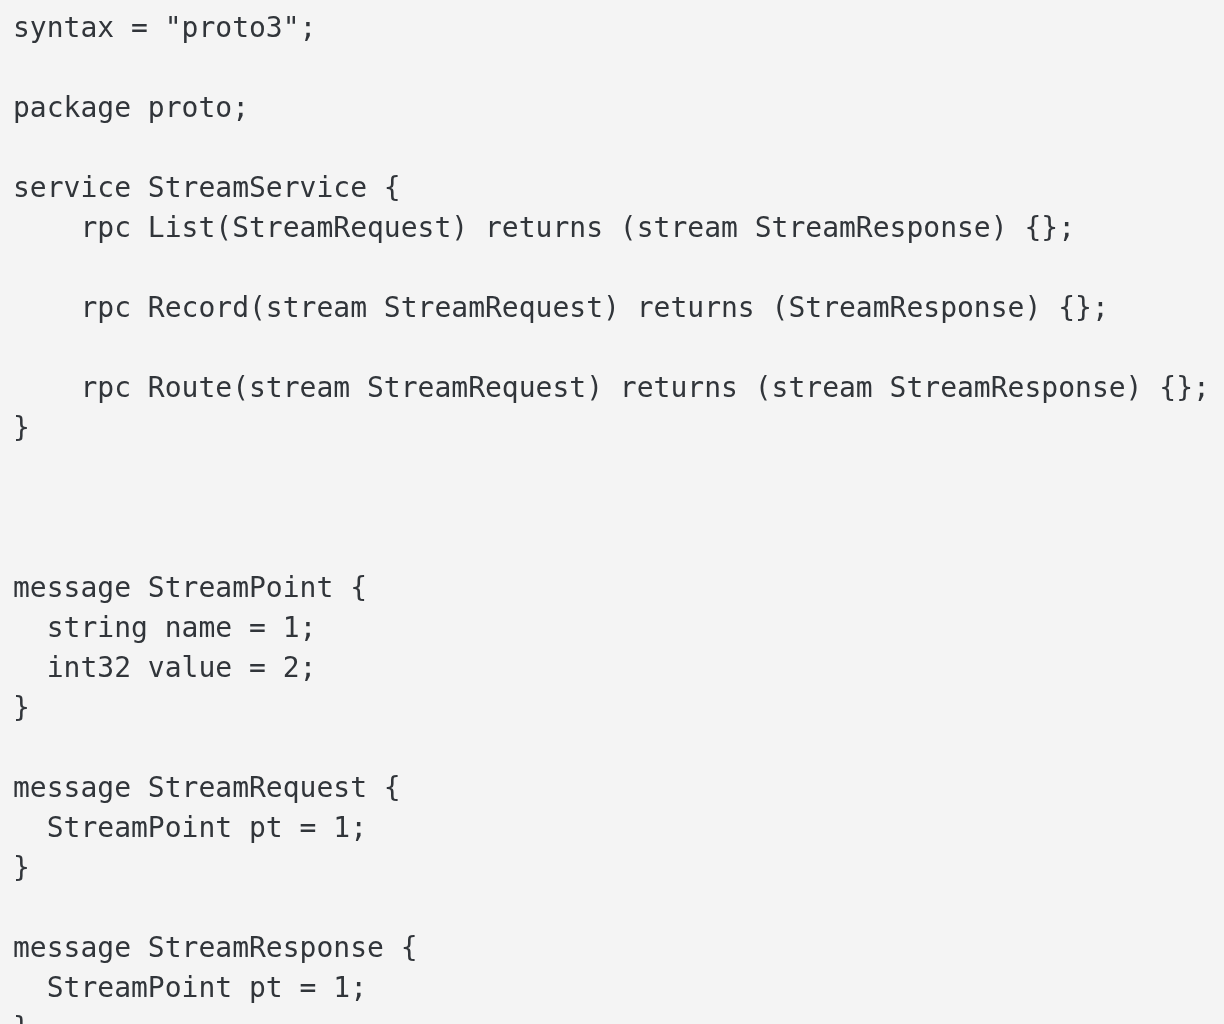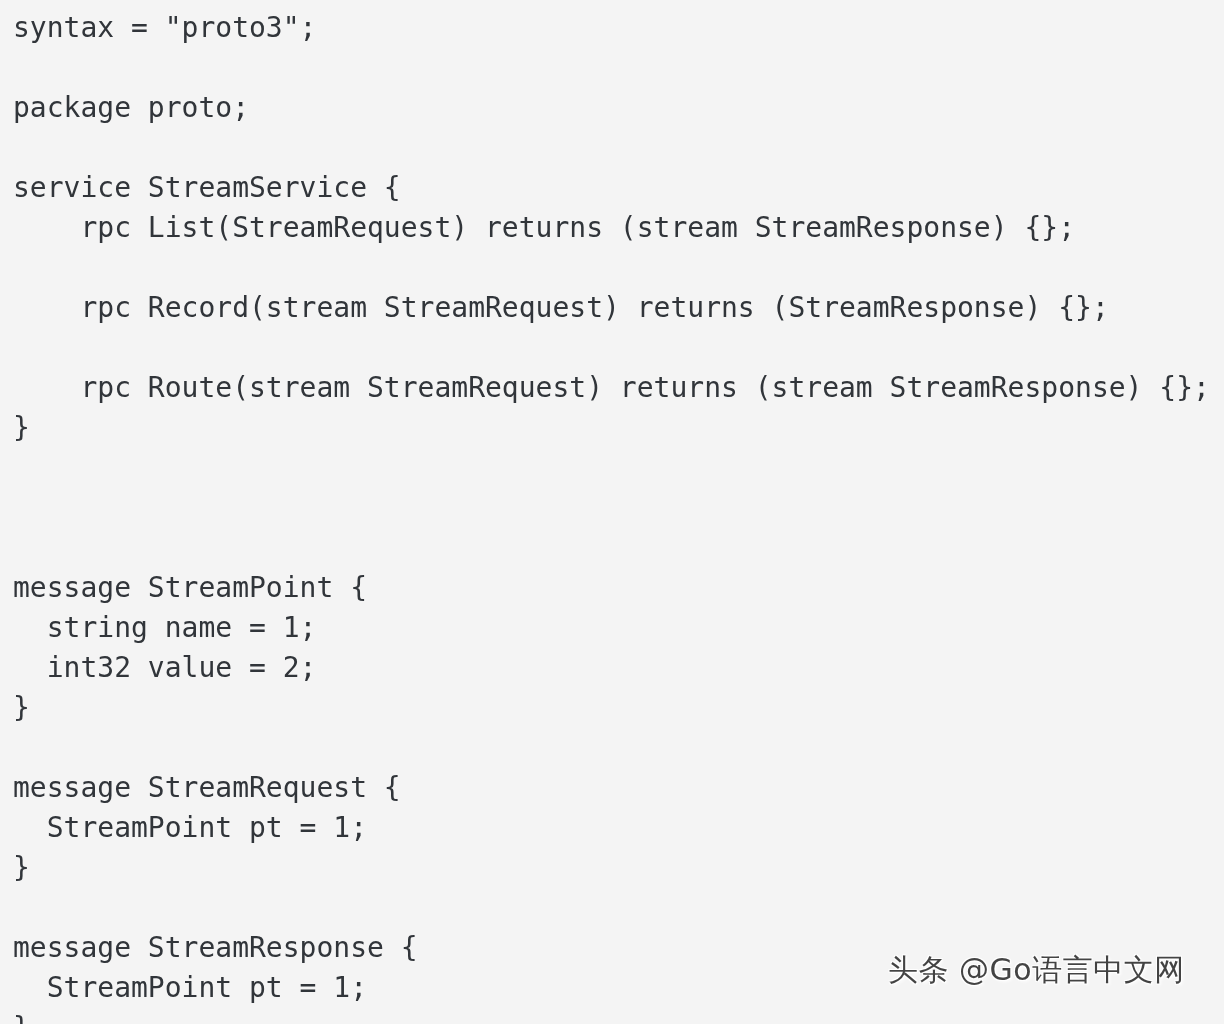--- a/index.html
+++ b/index.html
@@ -68,17 +68,14 @@
     pointer-events: none;
   }
 </style>
 </head>
 <body>
 
 <div id="code-surface">
 
   <pre class="code-block"><code><span class="code-line">syntax = "proto3";</span><span class="code-line">&nbsp;</span><span class="code-line">package proto;</span><span class="code-line">&nbsp;</span><span class="code-line">service StreamService {</span><span class="code-line">    rpc List(StreamRequest) returns (stream StreamResponse) {};</span><span class="code-line">&nbsp;</span><span class="code-line">    rpc Record(stream StreamRequest) returns (StreamResponse) {};</span><span class="code-line">&nbsp;</span><span class="code-line">    rpc Route(stream StreamRequest) returns (stream StreamResponse) {};</span><span class="code-line">}</span><span class="code-line">&nbsp;</span><span class="code-line">&nbsp;</span><span class="code-line">&nbsp;</span><span class="code-line">message StreamPoint {</span><span class="code-line">  string name = 1;</span><span class="code-line">  int32 value = 2;</span><span class="code-line">}</span><span class="code-line">&nbsp;</span><span class="code-line">message StreamRequest {</span><span class="code-line">  StreamPoint pt = 1;</span><span class="code-line">}</span><span class="code-line">&nbsp;</span><span class="code-line">message StreamResponse {</span><span class="code-line">  StreamPoint pt = 1;</span><span class="code-line">}</span></code></pre>
 
-  <div class="watermark">
-    <span>头条 @Go语言中文网</span>
-  </div>
 
 </div>
 
 </body></html>

